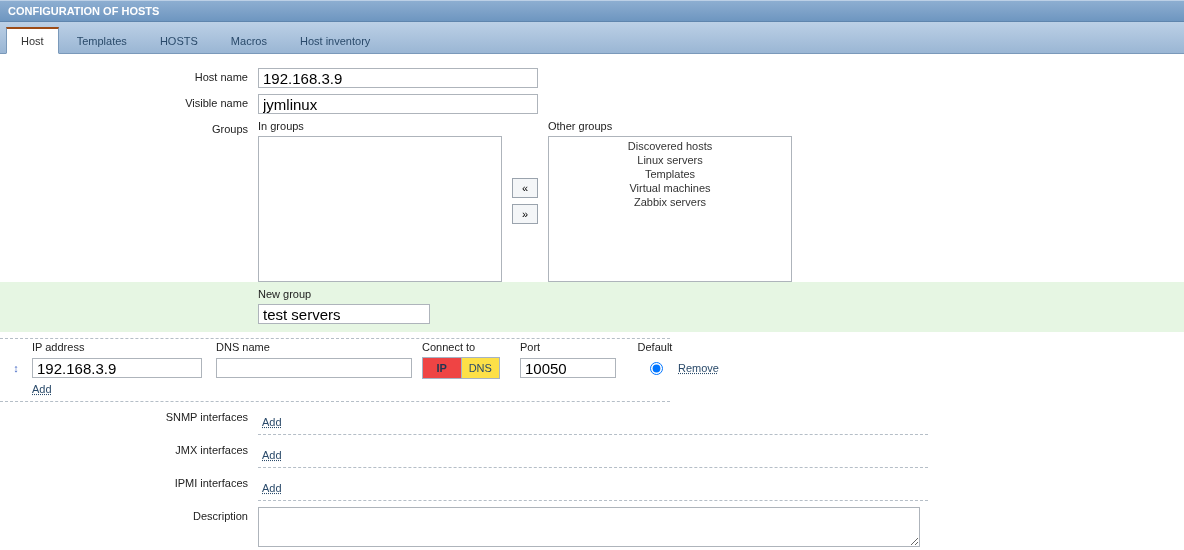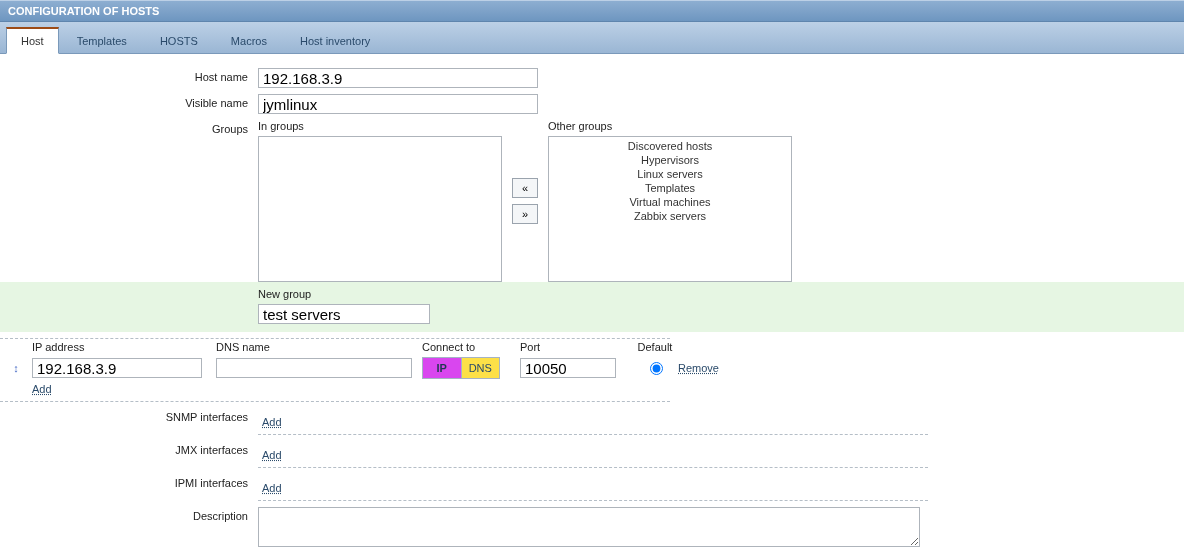--- a/index.html
+++ b/index.html
@@ -62,21 +62,21 @@
   .dns-input { width: 196px; }
   .port-input{ width: 96px; }
   .seg {
     display: flex; border: 1px solid #a5b3c4; width: 78px; height: 22px;
   }
   .seg button {
     flex: 1; border: none; background: #fde047; cursor: pointer; color:#2a4a6a;
     border-right: 1px solid #a5b3c4;
   }
   .seg button:last-child { border-right: none; }
-  .seg button.on { background: #d946ef; color:#1f3752; font-weight: bold; }
+  .seg button.on { background: #ef4444; color:#1f3752; font-weight: bold; }
   .linkish {
     color: #2a4a6a; text-decoration: underline; text-decoration-style: dotted;
     cursor: pointer;
   }
   .add-line { padding: 4px 0 2px 32px; }
   .sub-iface {
     width: 670px; border-bottom: 1px dashed #b5bec7; padding: 4px 0 4px 0;
   }
   .sub-iface .add-line { padding-left: 4px; }
   .desc-col { display:flex; }
@@ -125,21 +125,20 @@
 
         <div class="shuttle-btns">
           <button class="sbtn">«</button>
           <button class="sbtn">»</button>
         </div>
 
         <div class="group-col">
           <div class="group-title">Other groups</div>
           <div class="listbox" id="otherGroupsBox">
               <div class="opt">Discovered hosts</div>
-              <div class="opt">Hypervisors</div>
               <div class="opt">Linux servers</div>
               <div class="opt">Templates</div>
               <div class="opt">Virtual machines</div>
               <div class="opt">Zabbix servers</div>
             </div>
         </div>
 
       </div>
     </div>
   </div>

